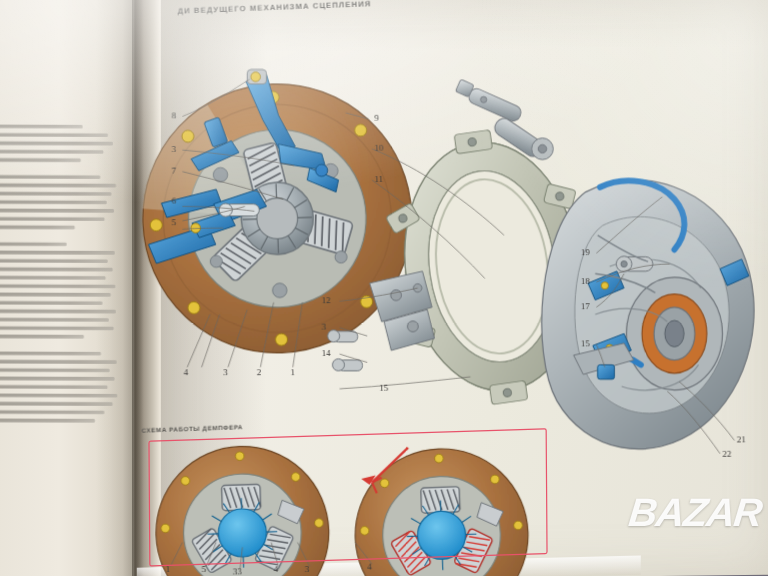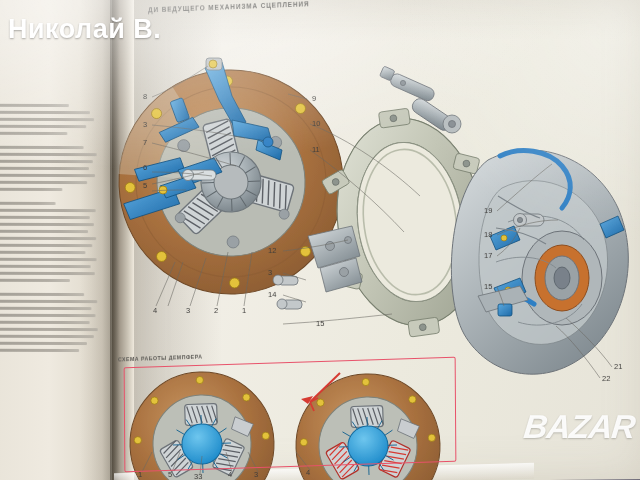--- a/index.html
+++ b/index.html
@@ -63,21 +63,21 @@
   .head-title{position:absolute;left:148px;top:2px;width:230px;
         font-size:6.4px;letter-spacing:.9px;font-weight:700;color:#4b4a46;
         transform:skewY(-1deg) rotate(-1.2deg);white-space:nowrap;
         filter:blur(.25px);}
   .inset-title{position:absolute;left:118px;top:355px;
         font-size:5.2px;letter-spacing:.5px;font-weight:700;color:#5a5854;
         transform:skewY(-1deg) rotate(-1deg);white-space:nowrap;filter:blur(.3px);}
 
   
   .cal{position:absolute;font-size:7.5px;color:#3e3d3b;font-weight:500;
-        font-family:Liberation Sans, sans-serif;filter:blur(.2px);
+        font-family:Liberation Serif, serif;filter:blur(.2px);
         transform:rotate(-1deg);}
 
   
   .art{position:absolute;inset:0;pointer-events:none;}
 
   
   .inset-frame{position:absolute;left:124px;top:362px;width:330px;height:103px;
         border:1.6px solid #e8526a;border-radius:2px;
         transform:skewY(-1.4deg) rotate(-.4deg);}
 
@@ -525,16 +525,15 @@
     <div class="cal" style="left:228px;top:470px;">4</div>
     <div class="cal" style="left:254px;top:470px;">3</div>
     <div class="cal" style="left:306px;top:468px;">4</div>
   </div>
 
   <div class="inset-frame"></div>
 
   <div class="glare"></div>
   <div class="glare2"></div>
 
-  <div class="wm-nik">Николай В.</div>
   <div class="wm-bazar">BAZAR</div>
 
 </div>
 
 </body></html>

